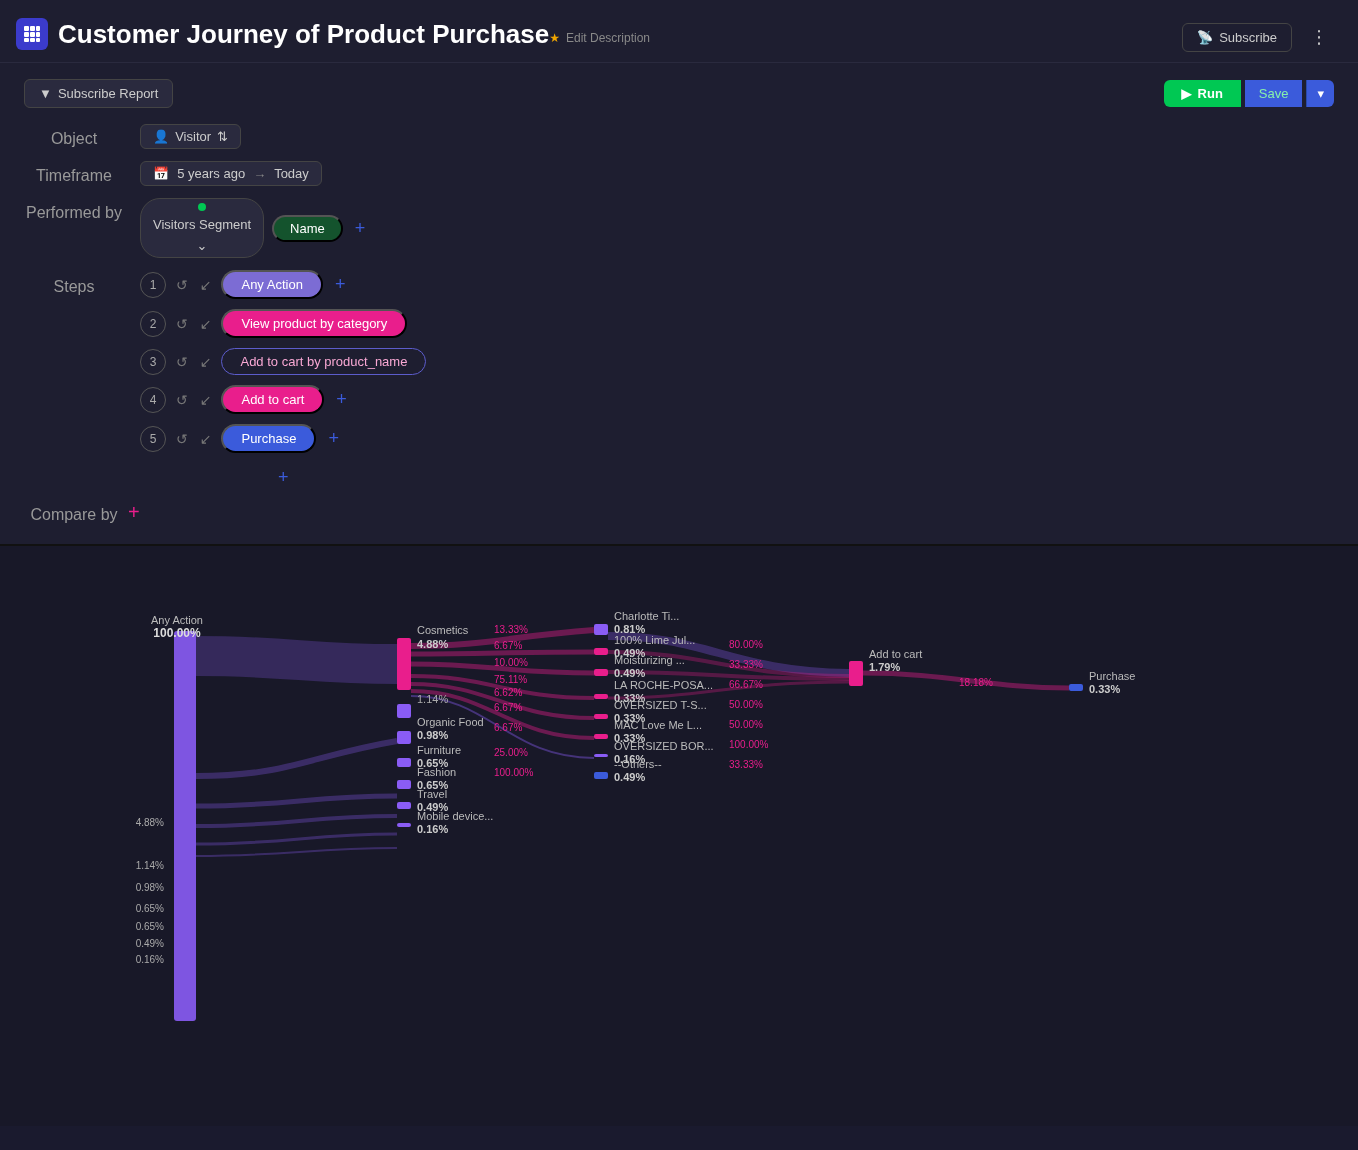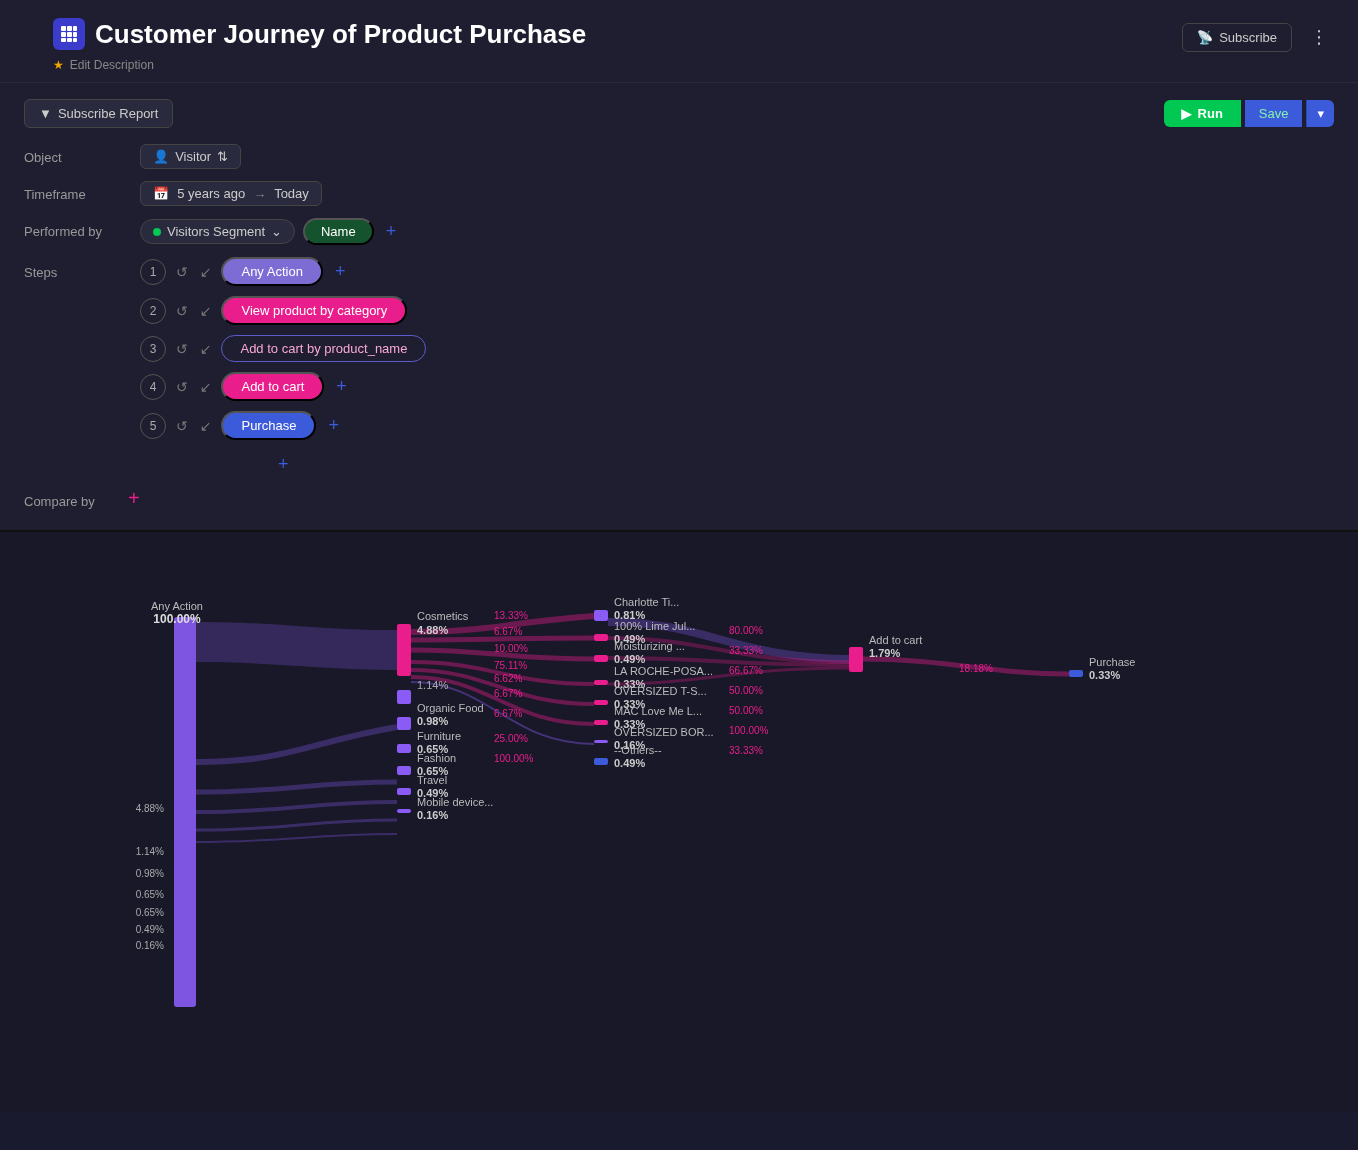--- a/index.html
+++ b/index.html
@@ -13,22 +13,21 @@
     .header {
       background: #1e1e30;
       padding: 18px 24px 10px 16px;
       border-bottom: 1px solid #2a2a3e;
       display: flex;
       align-items: flex-start;
       justify-content: space-between;
     }
     .header-left {
       display: flex;
-      flex-direction: column;
-      margin-left: 37px;
+      flex-direction: row;
     }
     .header-title-row {
       display: flex;
       align-items: center;
       gap: 10px;
     }
     .app-icon {
       width: 32px;
       height: 32px;
       background: #3b3bcc;
@@ -143,21 +142,22 @@
     .config-row {
       display: flex;
       align-items: flex-start;
       gap: 16px;
       margin-bottom: 12px;
     }
     .config-label {
       min-width: 100px;
       color: #999;
       padding-top: 6px;
-      font-size: 13px;
+      font-size: 16px;
+      text-align: center;
     }
     .config-value {
       display: flex;
       align-items: center;
       gap: 8px;
       flex-wrap: wrap;
     }
     .select-pill {
       background: #2a2a3e;
       border: 1px solid #444;
@@ -186,20 +186,21 @@
       background: #2a2a3e;
       border: 1px solid #444;
       color: #ccc;
       padding: 4px 12px;
       border-radius: 20px;
       cursor: pointer;
       display: flex;
       align-items: center;
       gap: 6px;
       font-size: 13px;
+      flex-direction: column;
     }
     .green-dot { width: 8px; height: 8px; border-radius: 50%; background: #00c853; display: inline-block; }
     .name-pill {
       background: #14532d;
       color: #fff;
       padding: 4px 16px;
       border-radius: 20px;
       font-size: 13px;
       cursor: pointer;
     }

